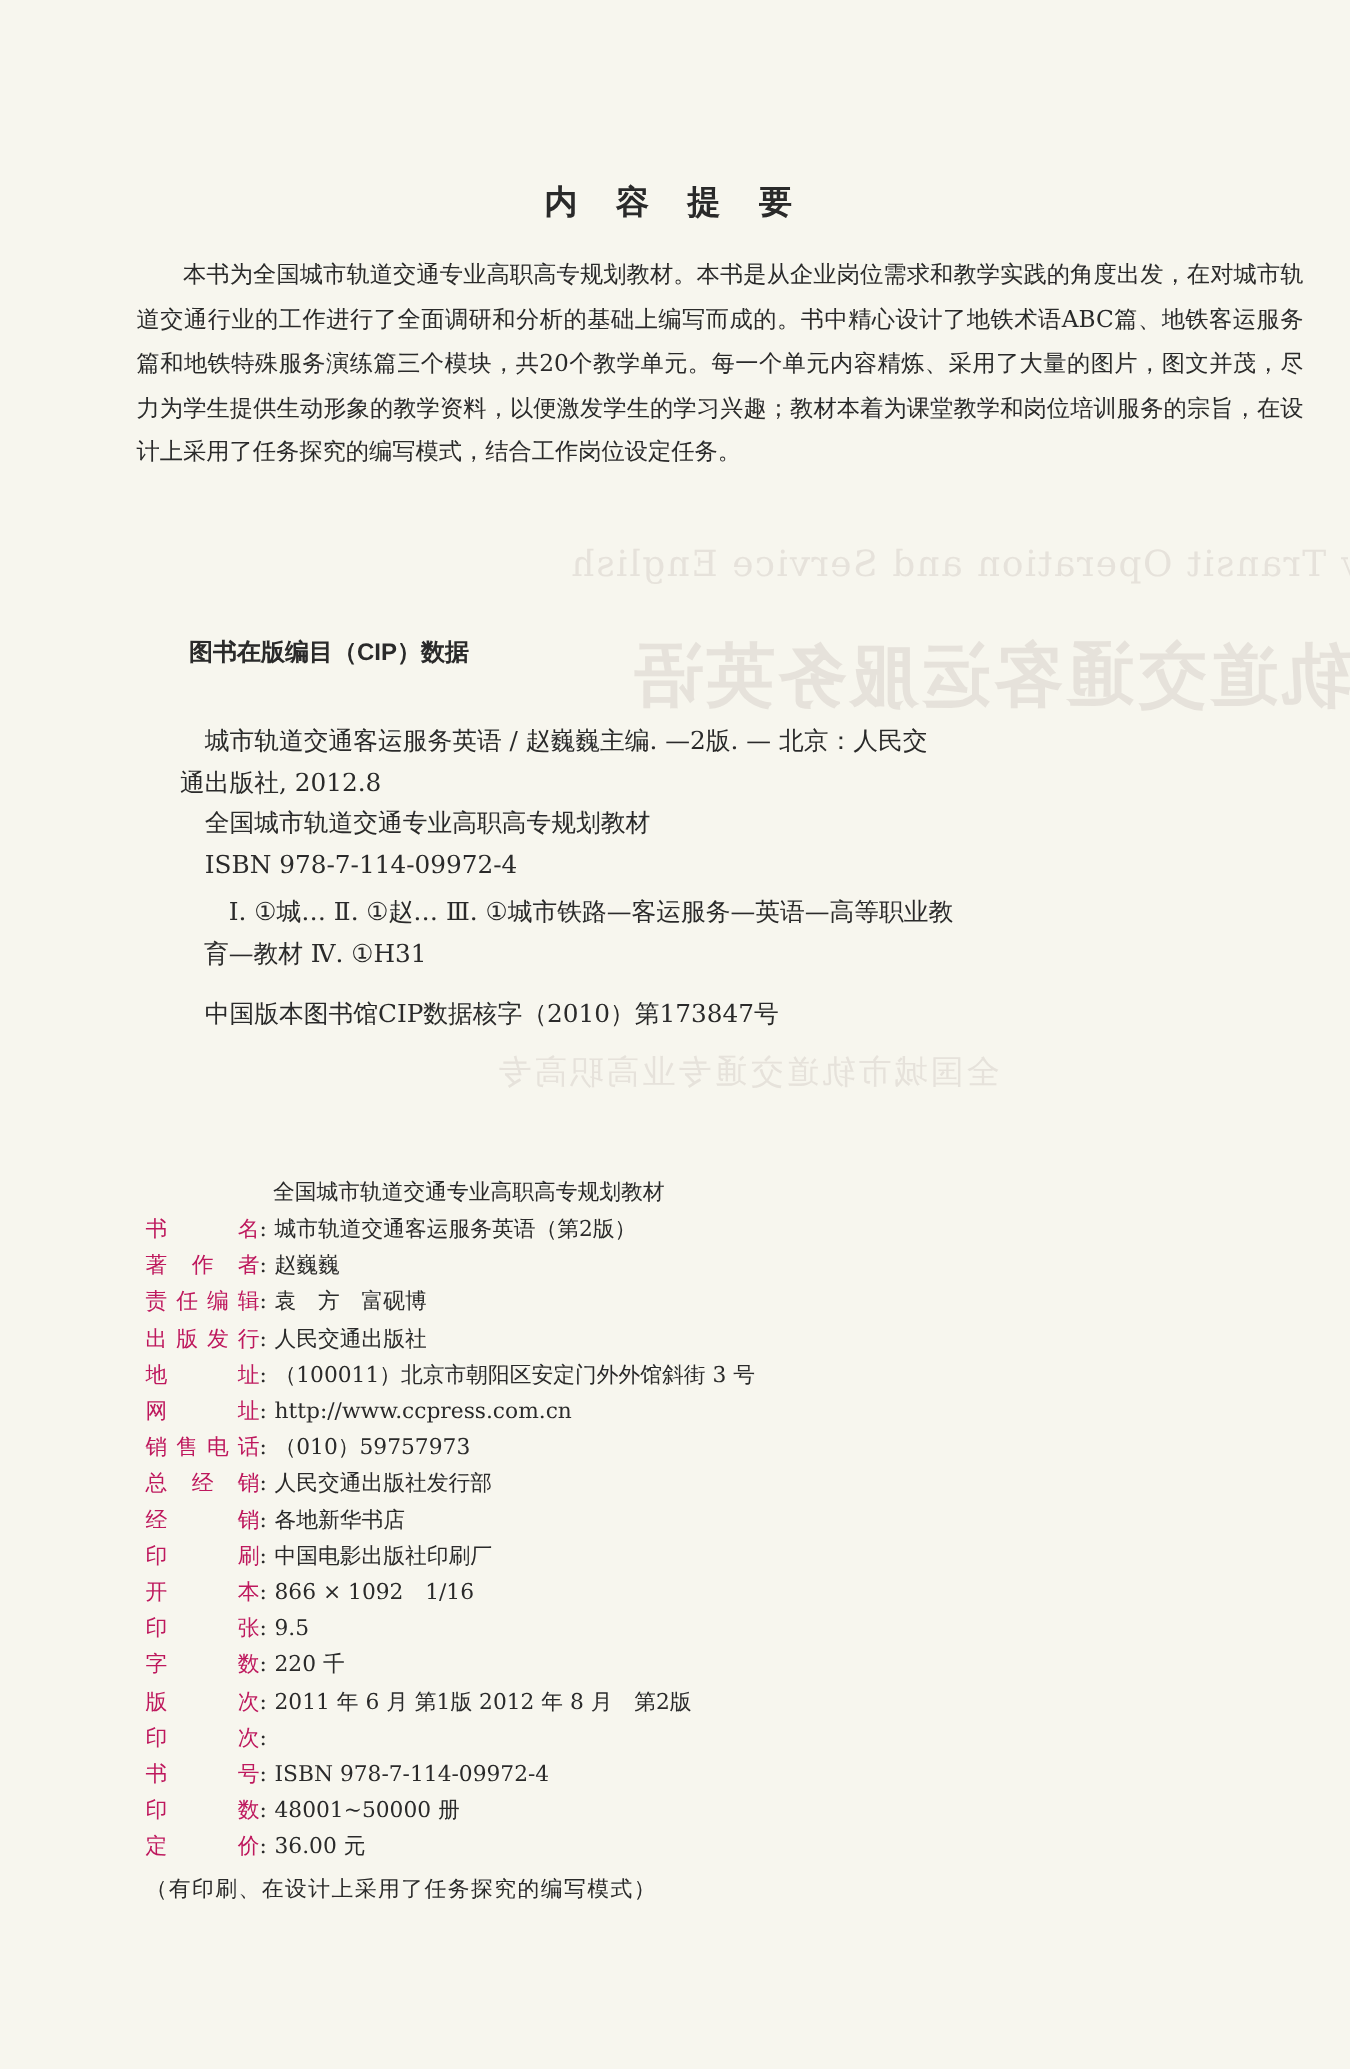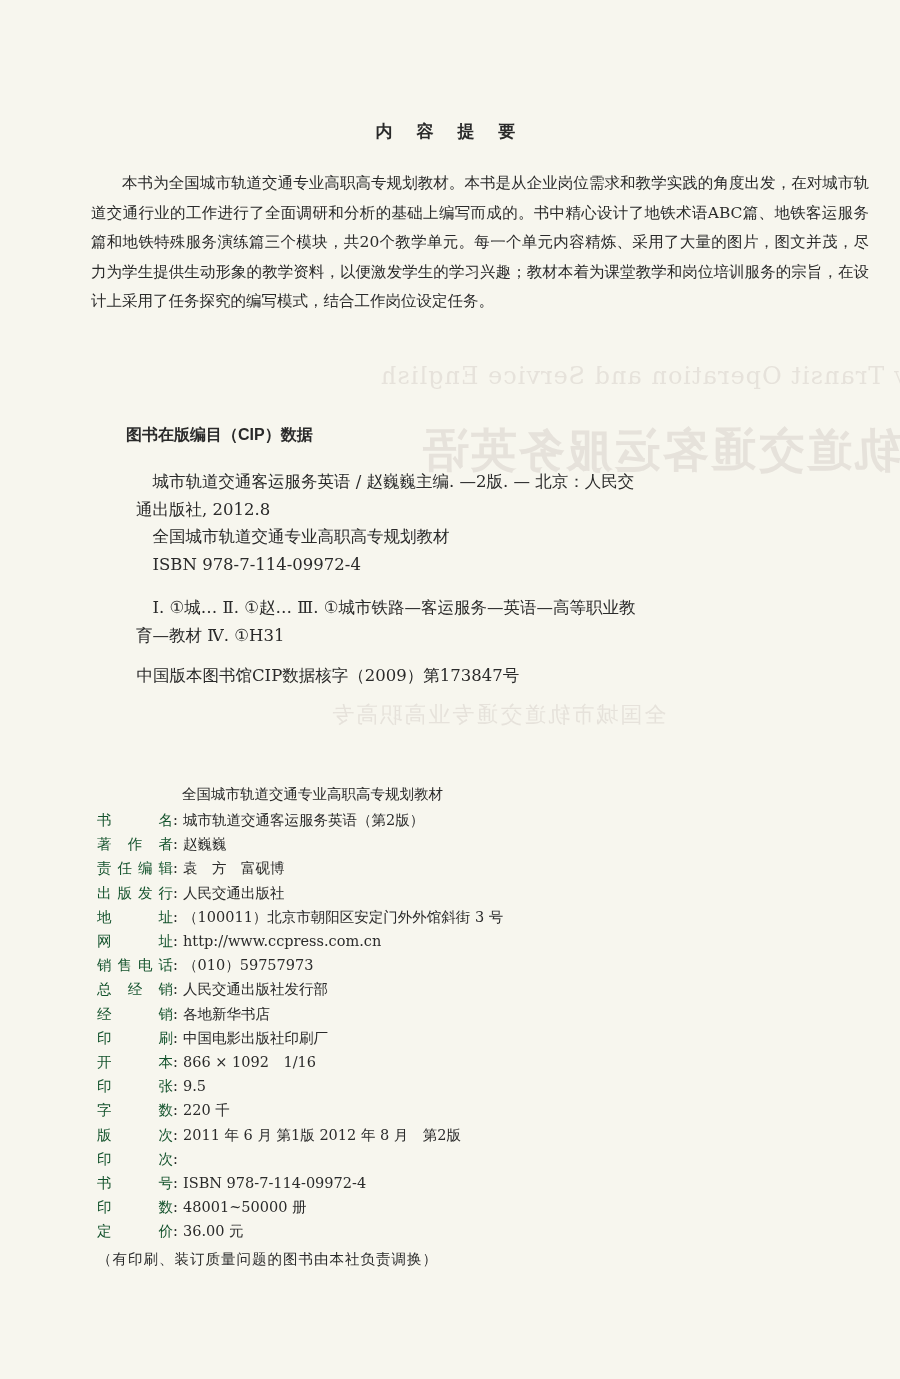--- a/index.html
+++ b/index.html
@@ -14,38 +14,38 @@
     .ghost {
       position: absolute; color: #d9d3cc; opacity: 0.55;
       transform: scaleX(-1); white-space: nowrap;
       font-family: "DejaVu Serif", serif;
     }
     .ghost.g1 { left: 380px; top: 362px; font-size: 24px; letter-spacing: 1px; }
     .ghost.g2 { left: 420px; top: 420px; font-size: 46px; font-weight: bold; letter-spacing: 2px; }
     .ghost.g3 { left: 330px; top: 700px; font-size: 22px; letter-spacing: 2px; }
     .heading {
       position: absolute; top: 120px; left: 0; width: 900px; text-align: center;
-      font-size: 17px; letter-spacing: 9px; font-weight: bold;
+      font-size: 22px; letter-spacing: 9px; font-weight: bold;
       font-family: "DejaVu Sans", sans-serif;
     }
     .abstract { position: absolute; top: 168px; left: 90px; width: 780px; font-size: 15.5px; line-height: 29.5px; }
     .abstract p { margin: 1px; text-indent: 2em; text-align: justify; }
     .cip-title {
       position: absolute; top: 425px; left: 126px; font-size: 16px; font-weight: bold;
       font-family: Liberation Sans, sans-serif;
     }
     .cip { position: absolute; left: 120px; width: 500px; font-size: 16.5px; line-height: 27.5px; }
     .cip p { margin: 0; text-indent: 1em; }
-    .cip1 { top: 468px; margin-left: 16px; }
+    .cip1 { top: 480px; }
     .cip2 { top: 594px; margin-left: 16px; }
     .cip3 { top: 662px; }
     .imprint-series { position: absolute; top: 785px; left: 182px; font-size: 14.5px; }
     .imprint { position: absolute; top: 808px; left: 97px; font-size: 14.5px; line-height: 24.2px; }
     .row { display: flex; white-space: nowrap; }
-    .lbl { width: 76px; text-align: justify; text-align-last: justify; font-family: "DejaVu Sans", sans-serif; color: #14532d; }
+    .lbl { width: 76px; text-align: justify; text-align-last: justify; font-family: "DejaVu Sans", sans-serif; color: #be185d; }
     .colon { width: 10px; }
     .val { }
     .note { position: absolute; top: 1250px; left: 97px; font-size: 14.5px; letter-spacing: 1px; font-family: "DejaVu Sans", sans-serif; }
   </style>
 </head>
 <body>
 
 <div class="page">
   <div class="ghost g1">Urban Subway Transit Operation and Service English</div>
   <div class="ghost g2">城市轨道交通客运服务英语</div>
@@ -59,21 +59,21 @@
   <div class="cip-title">图书在版编目（CIP）数据</div>
   <div class="cip cip1">
     <p>城市轨道交通客运服务英语 / 赵巍巍主编. —2版. — 北京：人民交通出版社, 2012.8</p>
     <p>全国城市轨道交通专业高职高专规划教材</p>
     <p>ISBN 978-7-114-09972-4</p>
   </div>
   <div class="cip cip2">
     <p>Ⅰ. ①城… Ⅱ. ①赵… Ⅲ. ①城市铁路—客运服务—英语—高等职业教育—教材 Ⅳ. ①H31</p>
   </div>
   <div class="cip cip3">
-    <p>中国版本图书馆CIP数据核字（2009）第173847号</p>
+    <p>中国版本图书馆CIP数据核字（2010）第173847号</p>
   </div>
 
   <div class="imprint-series">全国城市轨道交通专业高职高专规划教材</div>
   <div class="imprint">
     <div class="row">
         <span class="lbl">书名</span>
         <span class="colon">:</span>
         <span class="val">城市轨道交通客运服务英语（第2版）</span>
       </div>
     <div class="row">
@@ -154,14 +154,14 @@
         <span class="lbl">印数</span>
         <span class="colon">:</span>
         <span class="val">48001~50000 册</span>
       </div>
     <div class="row">
         <span class="lbl">定价</span>
         <span class="colon">:</span>
         <span class="val">36.00 元</span>
       </div>
   </div>
-  <div class="note">（有印刷、装订质量问题的图书由本社负责调换）</div>
+  <div class="note">（有印刷、在设计上采用了任务探究的编写模式）</div>
 </div>
 
 </body></html>

